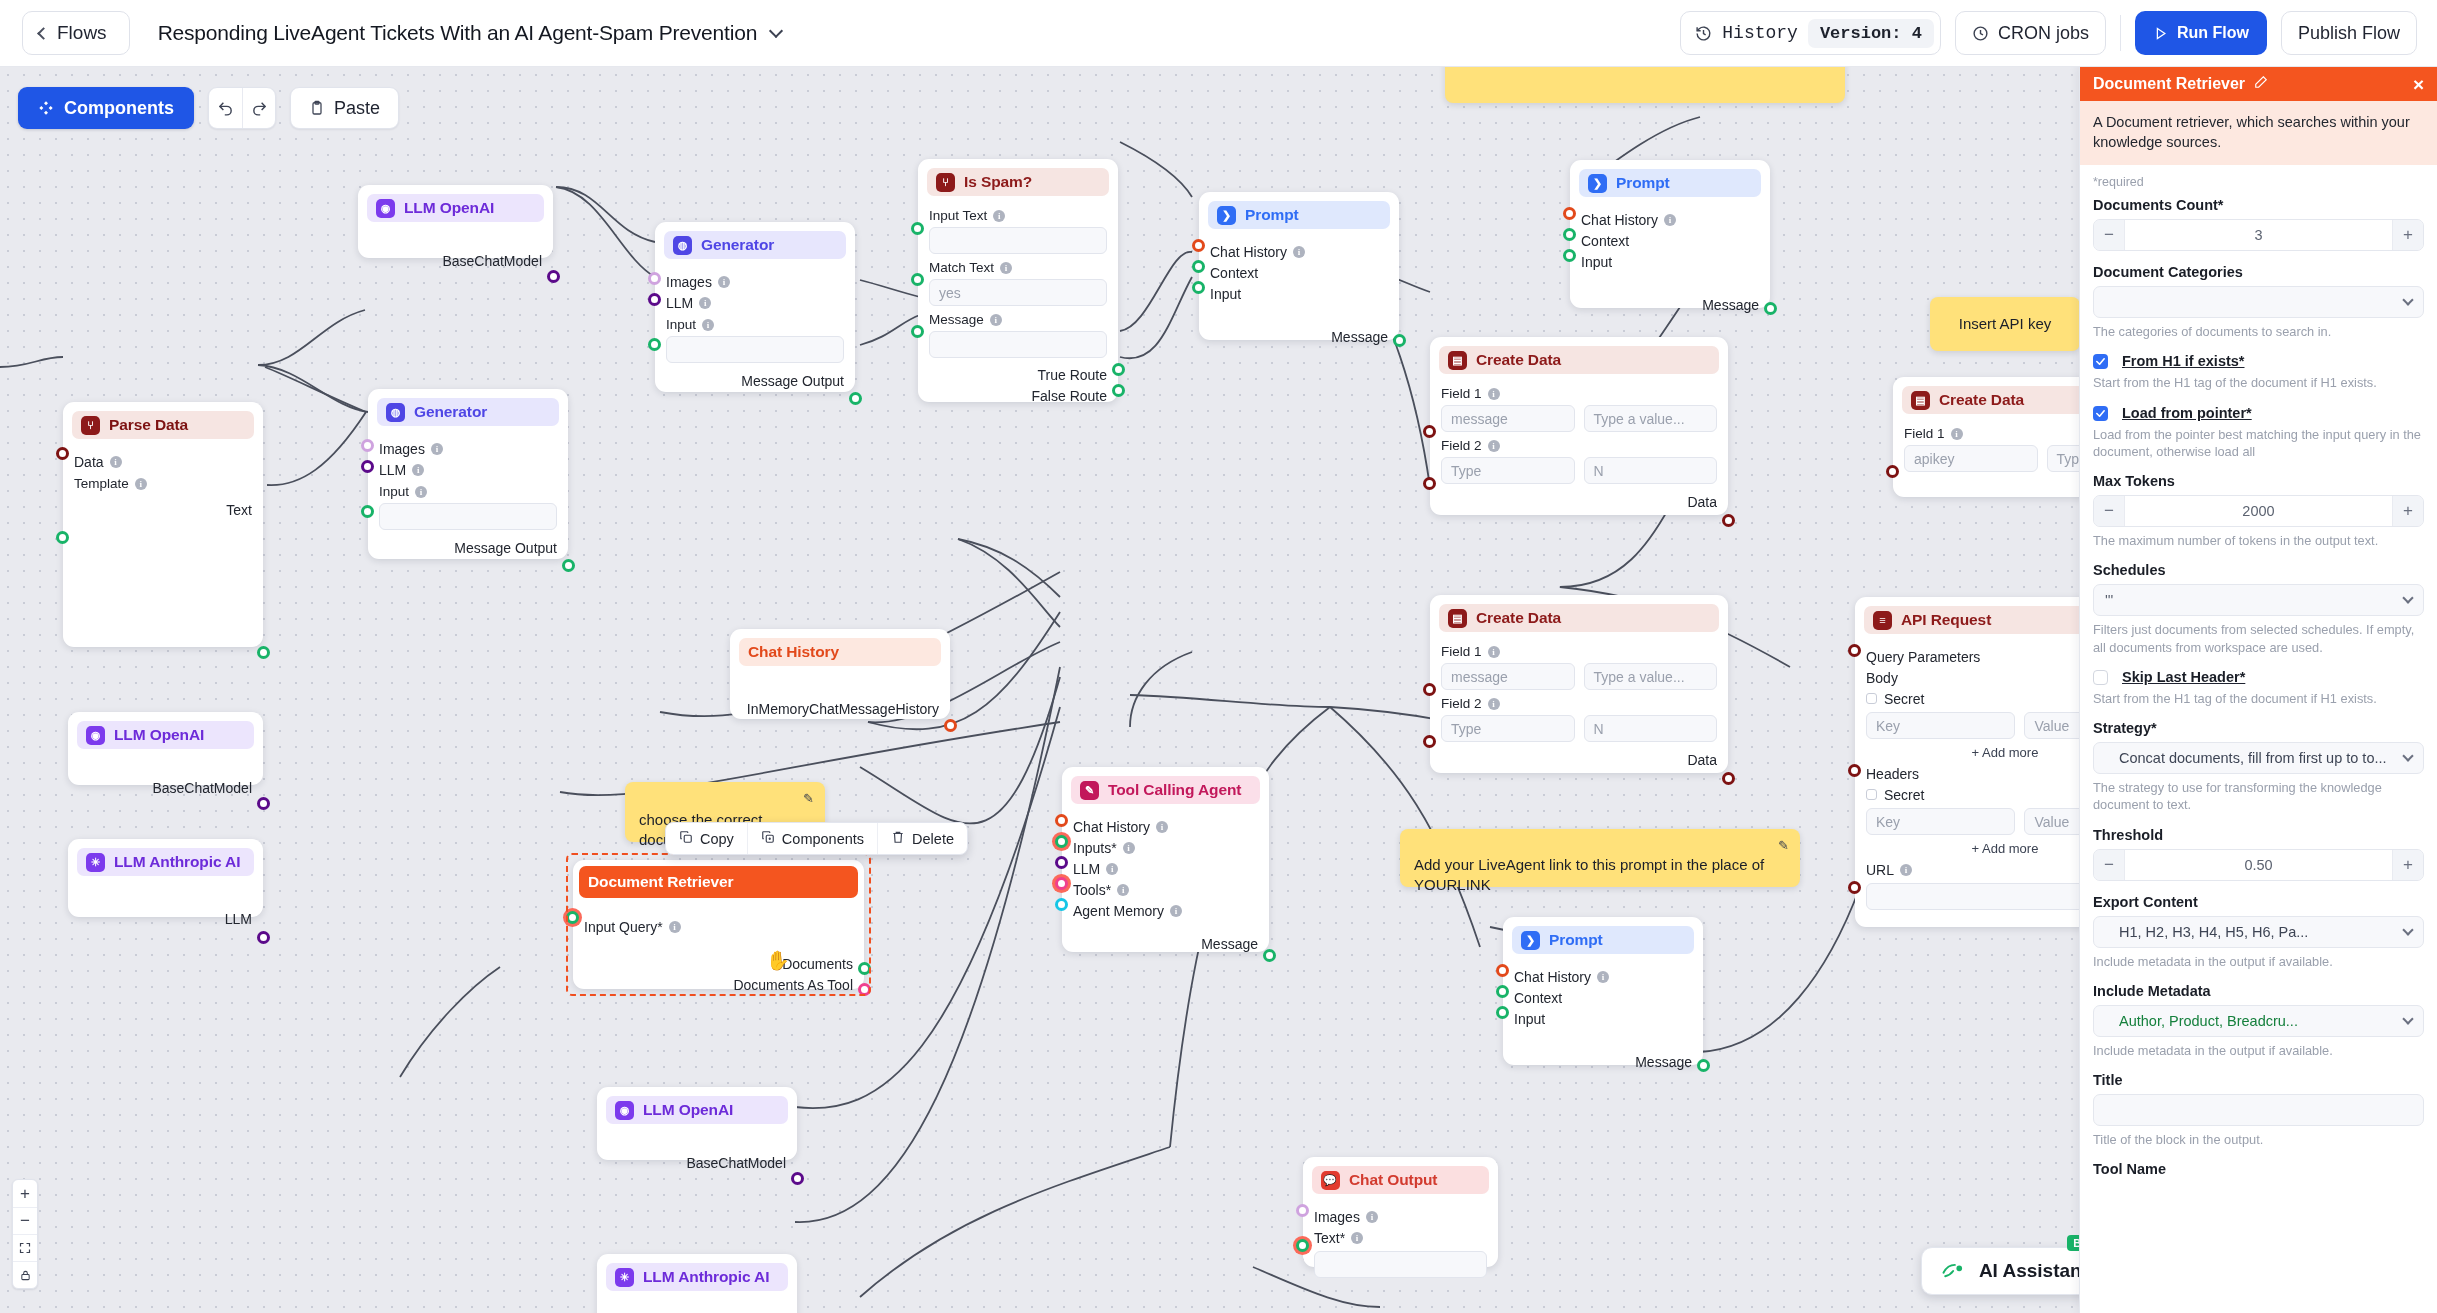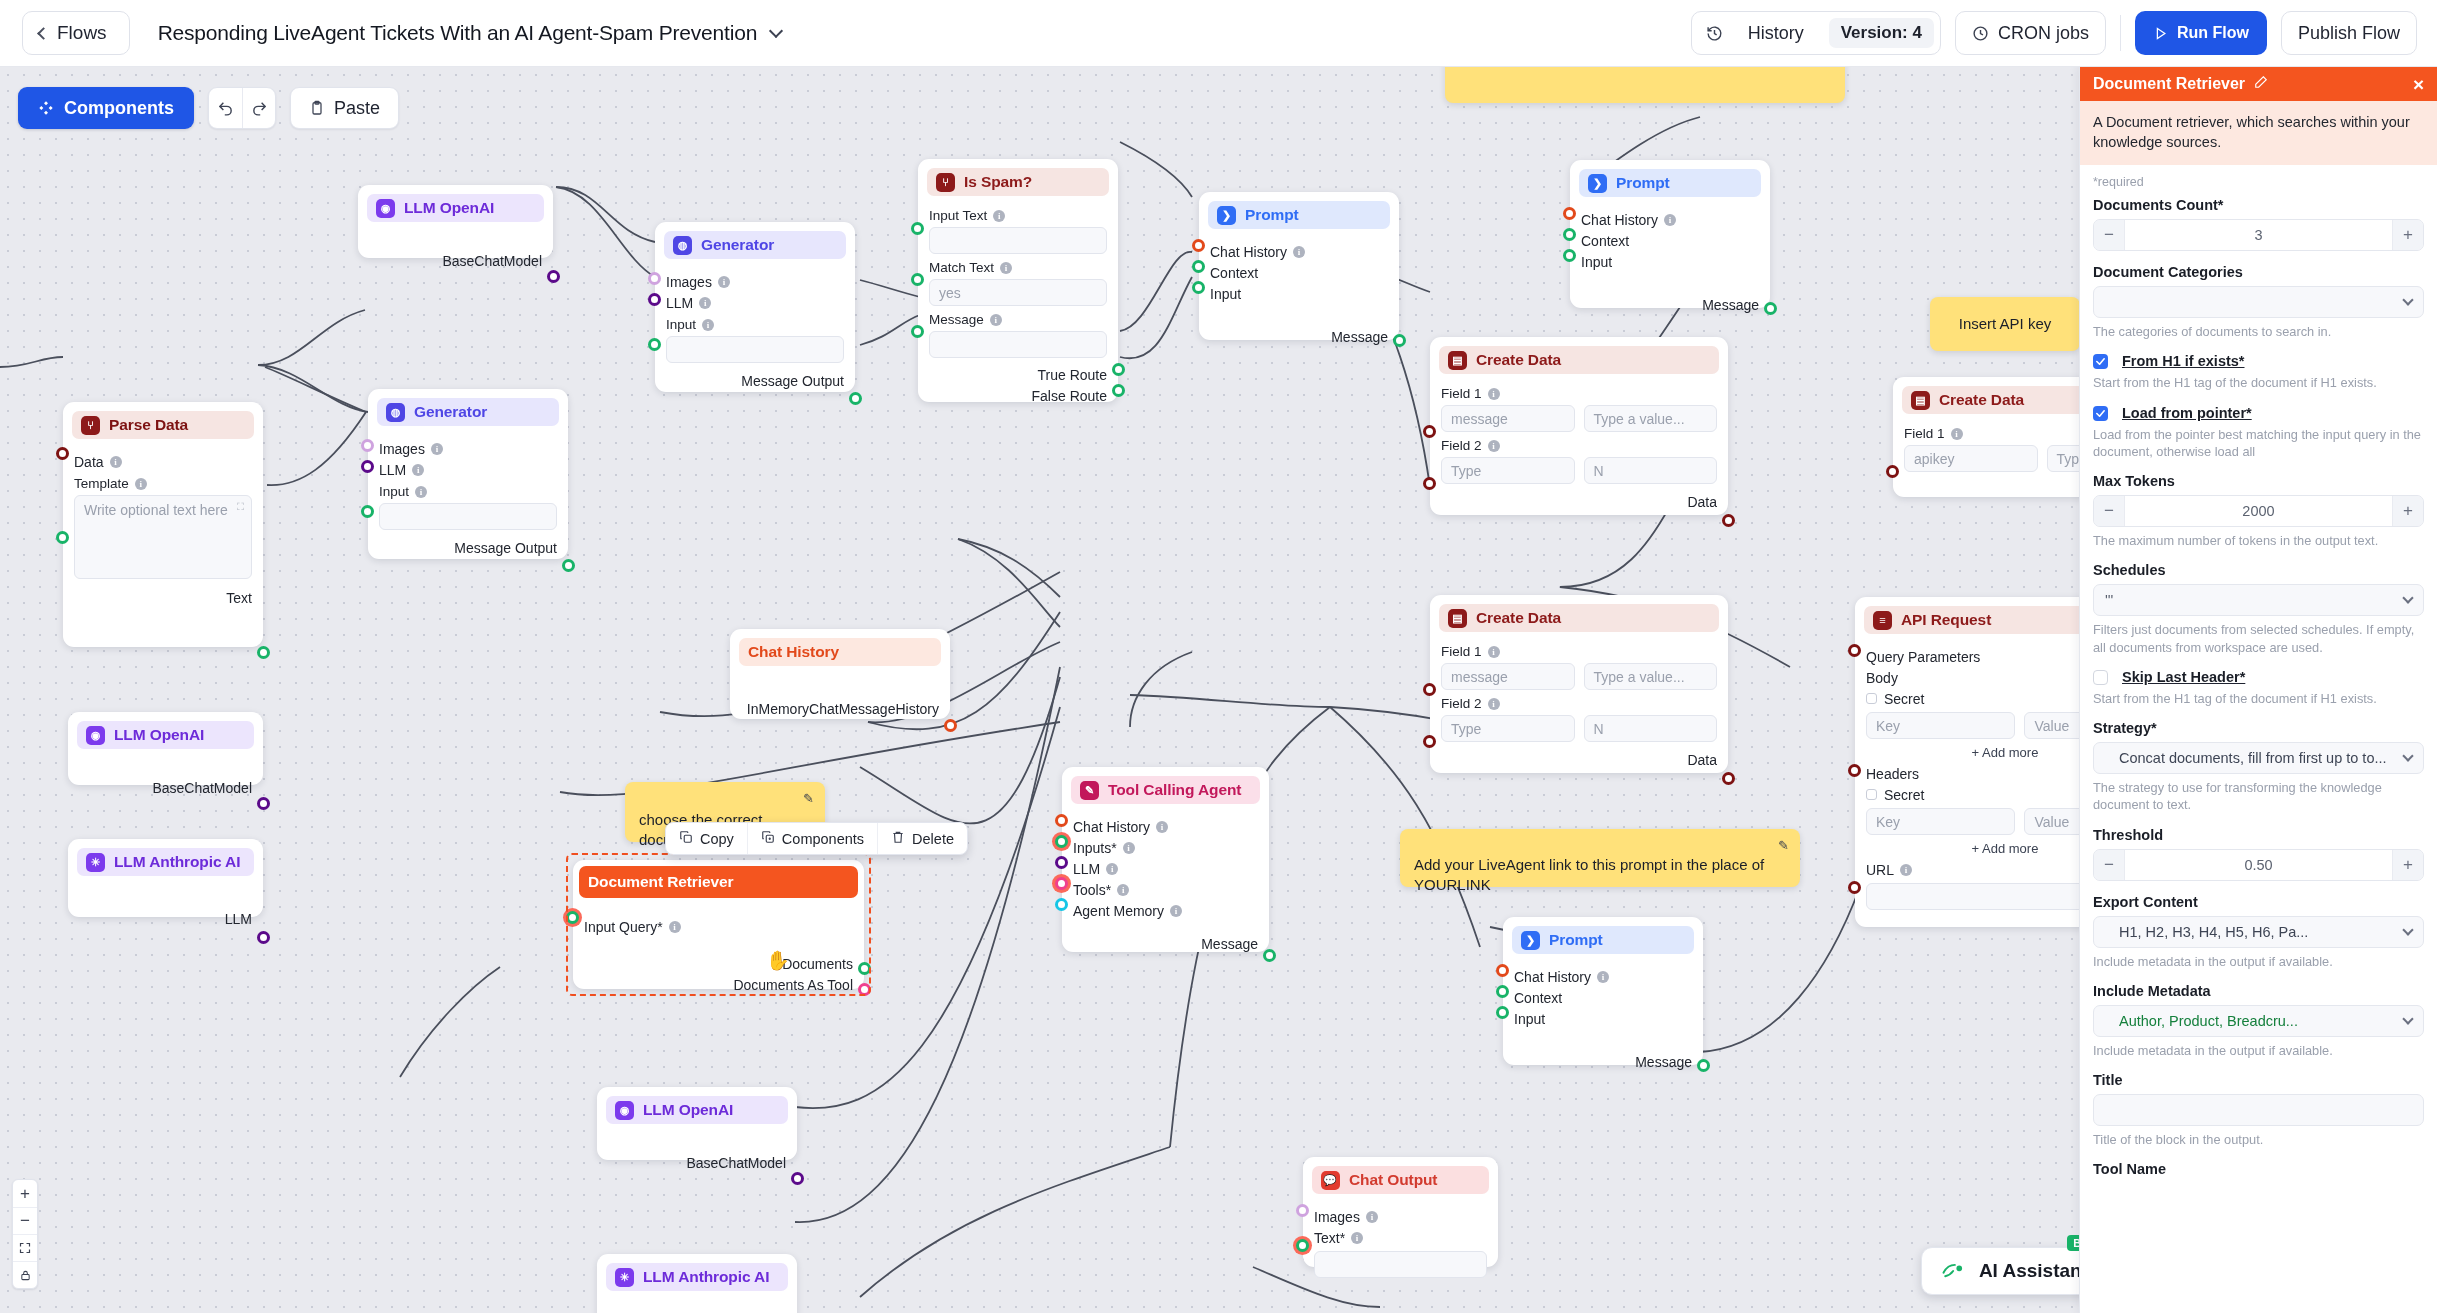--- a/index.html
+++ b/index.html
@@ -22,21 +22,21 @@
     display:flex; align-items:center; gap:9px; cursor:pointer;
     font-size:19px; color:#1f2330;
   }
   .chev-left{ width:9px;height:9px;border-left:2px solid #4a4f5e;border-bottom:2px solid #4a4f5e;transform:rotate(45deg); display:inline-block; }
   .flow-title{ margin-left:28px; font-size:21px; color:#141821; letter-spacing:-0.2px; white-space:nowrap;}
   .title-wrap{ display:flex; align-items:center; gap:14px; }
   .caret-down{ width:10px;height:10px;border-right:2px solid #3c4252;border-bottom:2px solid #3c4252;transform:rotate(45deg); margin-top:-5px; }
   .top-right{ margin-left:auto; display:flex; align-items:center; gap:14px; padding-right:20px;}
   .pillgroup{
     height:44px; border:1px solid #dfe2ea; border-radius:10px; background:#fff;
-    display:flex; align-items:center; padding:0 6px 0 14px; gap:25px; cursor:pointer; font-size:18px;
+    display:flex; align-items:center; padding:0 6px 0 14px; gap:10px; cursor:pointer; font-size:18px;font-family:Liberation Mono, monospace;
   }
   .pillgroup .ver{ background:#f1f3f7; border-radius:7px; padding:5px 12px; font-size:17px; color:#1d212c; font-weight:600;}
   .btn-plain{
     height:44px; border:1px solid #dfe2ea; border-radius:10px; background:#fff;
     display:flex; align-items:center; padding:0 16px; gap:9px; cursor:pointer; font-size:18px; white-space:nowrap;
   }
   .btn-run{
     height:44px; border-radius:10px; background:#1f56e6; color:#fff; border:none;
     display:flex; align-items:center; padding:0 18px; gap:9px; cursor:pointer; font-size:16px; font-weight:600;
   }
@@ -402,24 +402,20 @@
     </div>
     <div class="nbody">
       <div class="row">
         <span>Data</span>
         <span class="info">i</span>
       </div>
       <div class="fieldlabel" style="margin-top:4px;">
         <span>Template</span>
         <span class="info">i</span>
       </div>
-      <div class="inp tall">
-        <span>Write optional text here</span>
-        <span style="position:absolute;right:7px;top:5px;color:#b4b9c4;font-size:10px;">⛶</span>
-      </div>
       <div class="row right" style="margin-top:8px;">
         <span>Text</span>
       </div>
       <div class="port p-darkred" style="left:-7px; top:8px;"></div>
       <div class="port p-green" style="left:-7px; top:92px;"></div>
       <div class="port p-green" style="right:-7px; top:207px;"></div>
     </div>
   </div>
 
   <div class="node" style="left:918px; top:92px; width:200px; height:243px;">

